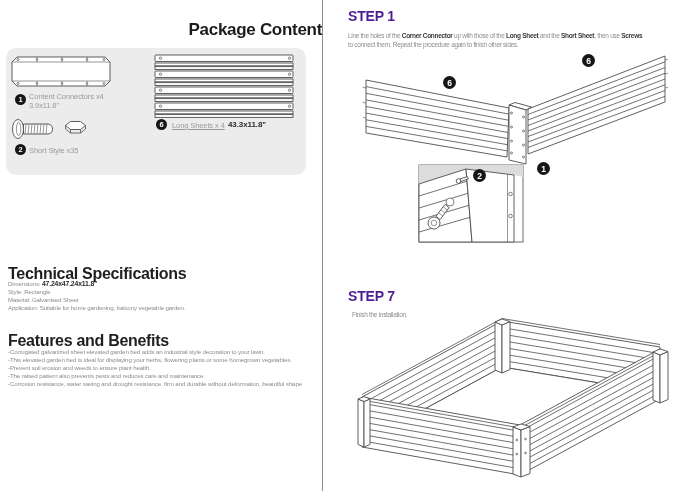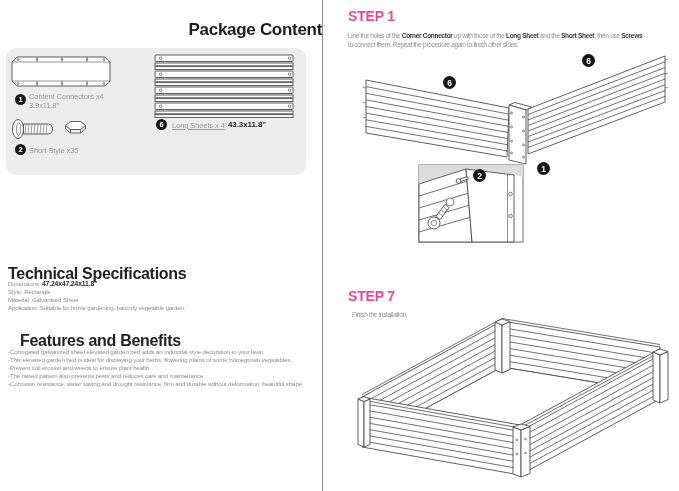--- a/index.html
+++ b/index.html
@@ -19,21 +19,21 @@
 
   .pkg-label{position:absolute;font-size:7.5px;line-height:9px;color:#9a9a9a;letter-spacing:-0.1px;}
   .pkg-size-bold{position:absolute;font-size:8px;font-weight:bold;color:#2b2b2b;letter-spacing:-0.1px;}
 
   .sec-head{font-size:16px;font-weight:bold;color:#1f1f1f;letter-spacing:-0.3px;}
   .tiny{font-size:6.2px;line-height:8px;color:#8d8d8d;letter-spacing:-0.15px;}
   .tiny b{color:#2b2b2b;font-size:6.8px;}
 
   
   .divider{left:322px;top:0;width:1px;height:491px;background:#8c8c8c;}
-  .step-head{font-size:14px;font-weight:bold;color:#ec4899;letter-spacing:-0.2px;}
+  .step-head{font-size:14px;font-weight:bold;color:#4c1d95;letter-spacing:-0.2px;}
   .instruction{font-size:6.5px;line-height:9px;color:#8d8d8d;letter-spacing:-0.3px;white-space:nowrap;}
   .instruction b{color:#3a3a3a;}
 
   svg{display:block;}
   .ln{stroke:#4d4d4d;stroke-width:0.8;fill:none;}
   .shape{stroke:#4d4d4d;stroke-width:0.9;fill:#ffffff;}
   .thin{stroke:#4d4d4d;stroke-width:0.6;fill:none;}
   .hole{stroke:#4d4d4d;stroke-width:0.7;fill:#ffffff;}
 </style>
 </head>
@@ -135,21 +135,21 @@
 
   <div class="abs sec-head" style="left:8px;top:265px;">Technical Specifications</div>
   <div class="abs tiny" style="left:8px;top:280px;">
     <span>Dimensions:</span>
     <b>47.24x47.24x11.8"</b>
   </div>
   <div class="abs tiny" style="left:8px;top:288px;">Style: Rectangle</div>
   <div class="abs tiny" style="left:8px;top:296px;">Material: Galvanised Sheet</div>
   <div class="abs tiny" style="left:8px;top:304px;">Application: Suitable for home gardening, balcony vegetable garden.</div>
 
-  <div class="abs sec-head" style="left:8px;top:332px;margin-left:12px;">Features and Benefits</div>
+  <div class="abs sec-head" style="left:8px;top:332px;">Features and Benefits</div>
   <div class="abs tiny" style="left:8px;top:348px;">-Corrugated galvanized sheet elevated garden bed adds an industrial style decoration to your lawn.</div>
   <div class="abs tiny" style="left:8px;top:356px;">-This elevated garden bed is ideal for displaying your herbs, flowering plants or some homegrown vegetables.</div>
   <div class="abs tiny" style="left:8px;top:364px;">-Prevent soil erosion and weeds to ensure plant health.</div>
   <div class="abs tiny" style="left:8px;top:372px;">-The raised pattern also prevents pests and reduces care and maintenance.</div>
   <div class="abs tiny" style="left:8px;top:380px;">-Corrosion resistance, water saving and drought resistance, firm and durable without deformation, beautiful shape</div>
 
   <div class="abs divider"></div>
 
   <div class="abs step-head" style="left:348px;top:8px;">STEP 1</div>
 

